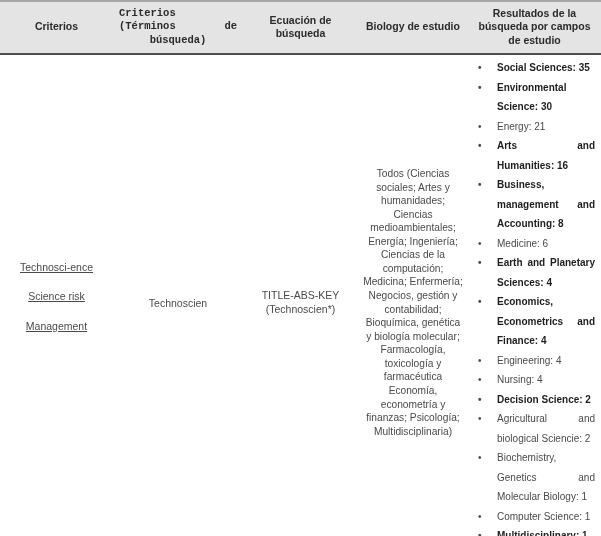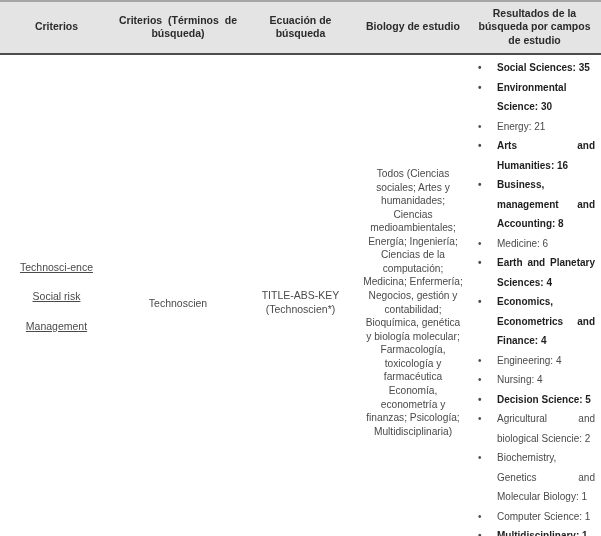--- a/index.html
+++ b/index.html
@@ -39,20 +39,21 @@
     text-align: center;
     vertical-align: middle;
     padding: 5px 6px 6px 6px;
     line-height: 1.28;
     border-top: 2px solid #a6a6a6;
     border-bottom: 2px solid #4d4d4d;
   }
   th.th-justify {
     text-align: justify;
     text-align-last: center;
+    font-family: Liberation Mono, monospace;
   }
 
   
   tbody td {
     vertical-align: middle;
     padding: 0;
     border-bottom: 2px solid #b7b7b7;
     background: #ffffff;
   }
 
@@ -158,21 +159,21 @@
         <th>Biology de estudio</th>
         <th>Resultados de la búsqueda por campos de estudio</th>
       </tr>
     </thead>
 
     <tbody>
       <tr>
 
         <td class="concepts-cell">
           <span class="concept-line">Technosci-ence</span>
-          <span class="concept-line">Social risk</span>
+          <span class="concept-line">Science risk</span>
           <span class="concept-line">Management</span>
         </td>
 
         <td class="criteria-cell">
           <span>Technoscien</span>
         </td>
 
         <td class="equation-cell">
           <span class="eq-line">TITLE-ABS-KEY</span>
           <span class="eq-line">(Technoscien*)</span>
@@ -187,21 +188,21 @@
               <li class="is-bold">Social Sciences: 35</li>
               <li class="is-bold">Environmental Science: 30</li>
               <li>Energy: 21</li>
               <li class="is-bold">Arts and Humanities: 16</li>
               <li class="is-bold">Business, management and Accounting: 8</li>
               <li>Medicine: 6</li>
               <li class="is-bold">Earth and Planetary Sciences: 4</li>
               <li class="is-bold">Economics, Econometrics and Finance: 4</li>
               <li>Engineering: 4</li>
               <li>Nursing: 4</li>
-              <li class="is-bold">Decision Science: 5</li>
+              <li class="is-bold">Decision Science: 2</li>
               <li>Agricultural and biological Sciencie: 2</li>
               <li>Biochemistry, Genetics and Molecular Biology: 1</li>
               <li>Computer Science: 1</li>
               <li class="is-bold">Multidisciplinary: 1</li>
             </ul>
         </td>
 
       </tr>
     </tbody>
   </table>

